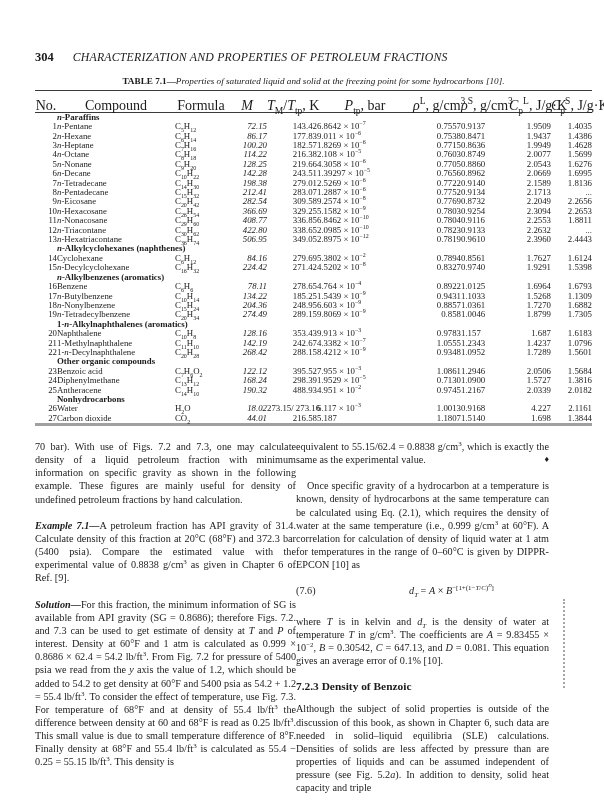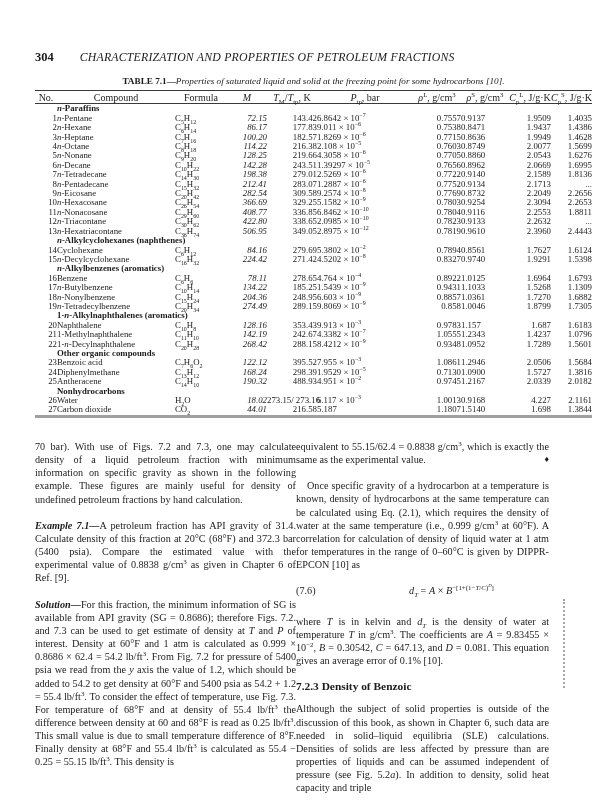--- a/index.html
+++ b/index.html
@@ -3,35 +3,35 @@
 <meta charset="utf-8">
 <style>
   html,body{margin:0;padding:0;background:#e8e8e8;}
   .page{
     position:relative;width:604px;height:800px;margin:0 auto;
     background:#ffffff;color:#1b1b1b;
     font-family:"Liberation Serif","DejaVu Serif",serif;
     overflow:hidden;
   }
   
-  .running-head{position:absolute;top:50px;left:35px;right:20px;display:flex;align-items:flex-start;gap:26px;}
+  .running-head{position:absolute;top:50px;left:35px;right:20px;display:flex;align-items:flex-start;gap:19px;}
   .pageno{font-weight:bold;font-size:12.5px;}
   .rtitle{font-style:italic;font-size:11.8px;letter-spacing:.2px;white-space:nowrap;}
   
   .tbl-title{position:absolute;top:76px;left:35px;width:557px;text-align:center;font-size:9.2px;}
   .tbl-title .cap-label{font-weight:bold;}
   .tbl-title .cap-text{font-style:italic;}
   
   table.props{
     position:absolute;top:90px;left:35px;width:557px;
     border-collapse:collapse;table-layout:fixed;
     border-top:1px solid #3a3a3a;border-bottom:3px solid #a0a0a0;
     font-size:8.8px;line-height:9.4px;
   }
-  table.props th{font-weight:normal;border-bottom:1px solid #3a3a3a;padding:2px 0 1px;text-align:center;font-size:10px;white-space:nowrap;overflow:visible;}
+  table.props th{font-weight:normal;border-bottom:1px solid #3a3a3a;padding:10px 0 1px;text-align:center;font-size:14px;white-space:nowrap;overflow:visible;}
   table.props td{padding:0;vertical-align:top;white-space:nowrap;overflow:visible;}
   th.th-no{text-align:left;padding-left:2px;}
   td.c-no{text-align:right;padding-right:9px;}
   td.c-cmp{text-align:left;padding-left:17px;margin-left:20px;}
   td.sec{font-weight:bold;padding-left:3px;margin-left:48px;}
   td.c-f{text-align:left;padding-left:7px;}
   td.c-m{text-align:right;padding-right:4px;font-style:italic;}
   td.c-t{text-align:right;padding-right:6px;white-space:pre-line;}
   td.c-p{text-align:left;padding-left:26px;}
   td.c-rl{text-align:right;padding-right:12px;}

